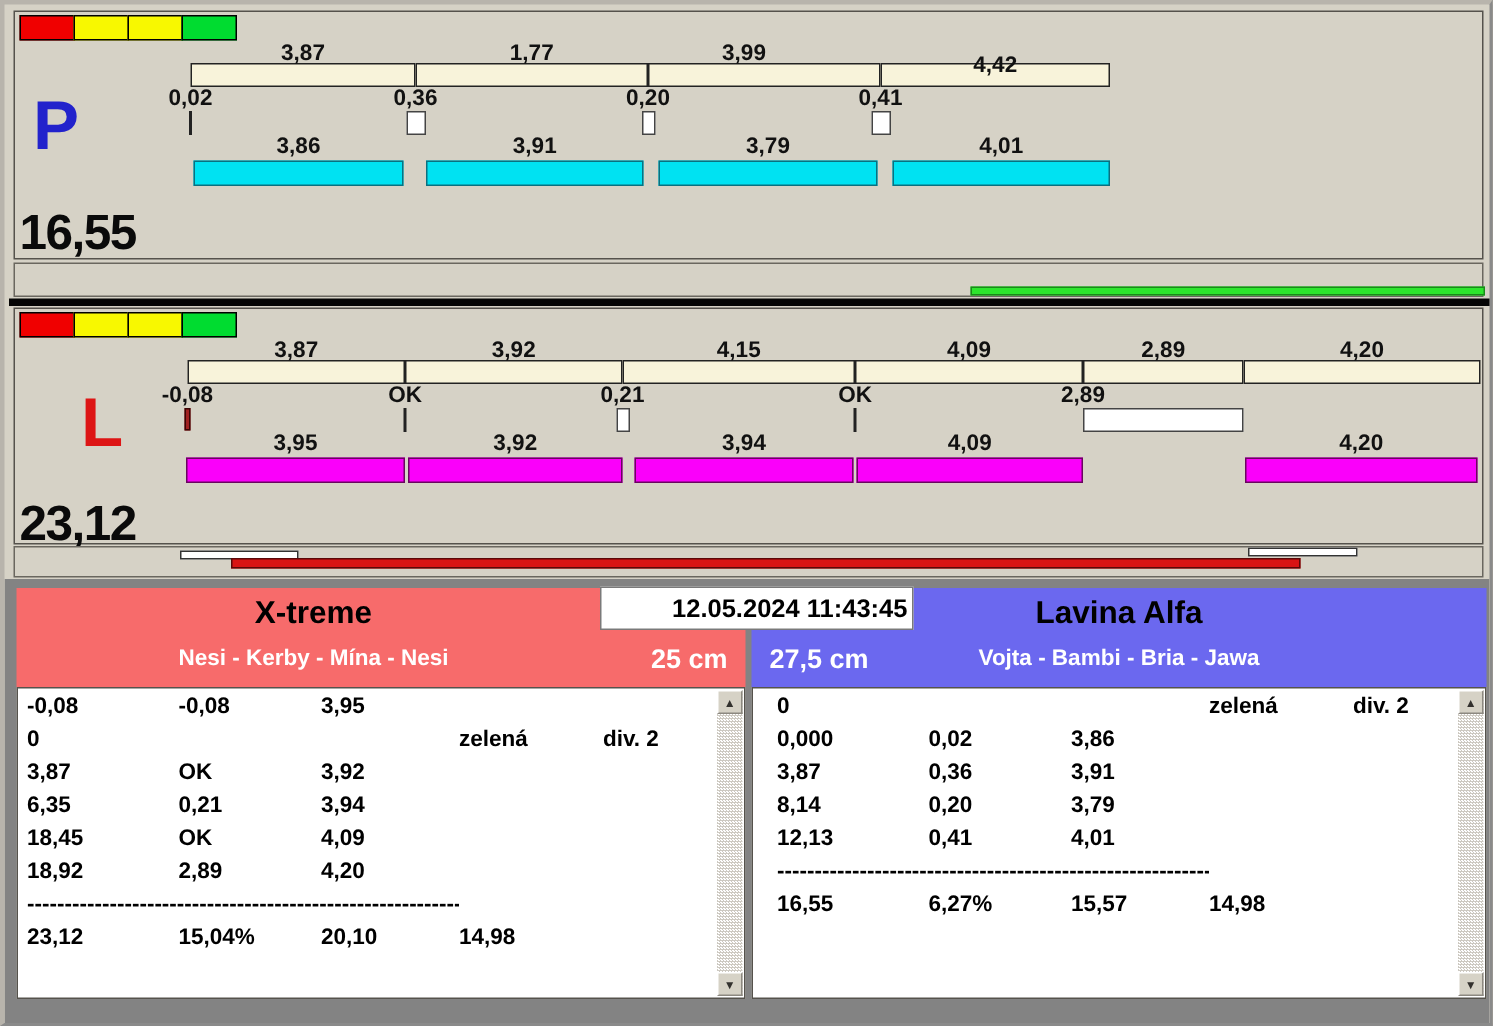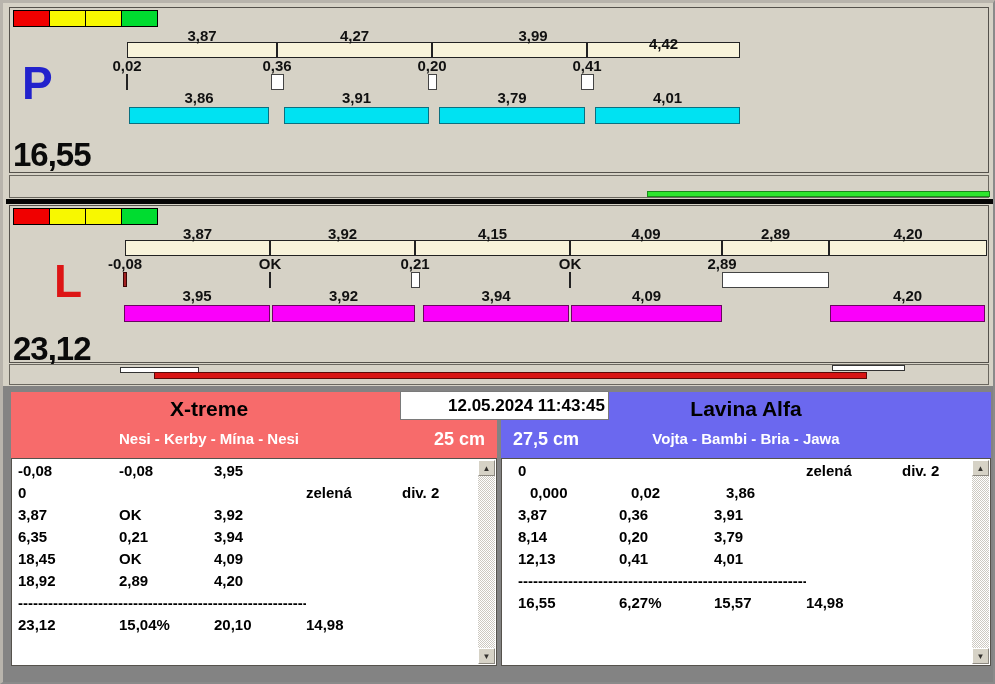--- a/index.html
+++ b/index.html
@@ -55,23 +55,23 @@
     <div class="lights">
         <div class="light" style="background: rgb(240, 0, 0);"></div>
         <div class="light" style="background: rgb(248, 248, 0);"></div>
         <div class="light" style="background: rgb(248, 248, 0);"></div>
         <div class="light" style="background: rgb(0, 220, 48);"></div>
       </div>
     <div class="bars">
         <div class="split-seg" style="left: 117px; width: 150px;"></div>
         <div class="lbl" style="left: 192px; top: 20px;">3,87</div>
         <div class="split-seg" style="left: 267px; width: 155px;"></div>
-        <div class="lbl" style="left: 344.5px; top: 20px;">4,27</div>
+        <div class="lbl" style="left: 344.5px; top: 20px;">1,77</div>
         <div class="split-seg" style="left: 422px; width: 155px;"></div>
-        <div class="lbl" style="left: 523px; top: 20px; text-align: right;">3,99</div>
+        <div class="lbl" style="left: 486px; top: 20px; text-align: right;">3,99</div>
         <div class="split-seg" style="left: 577px; width: 153px;"></div>
         <div class="lbl" style="left: 653.5px; top: 28px;">4,42</div>
         <div class="lbl" style="left: 117px; top: 50px;">0,02</div>
         <div class="mark tick-black" style="left: 116px;"></div>
         <div class="lbl" style="left: 267px; top: 50px;">0,36</div>
         <div class="mark mark-box" style="left: 260.5px; width: 13px;"></div>
         <div class="lbl" style="left: 422px; top: 50px;">0,20</div>
         <div class="mark mark-box" style="left: 417.5px; width: 9px;"></div>
         <div class="lbl" style="left: 577px; top: 50px;">0,41</div>
         <div class="mark mark-box" style="left: 570.5px; width: 13px;"></div>
@@ -220,21 +220,21 @@
   </div>
   <div class="tbl" style="left:498px;width:490px;" id="tbl-right">
     <div class="rows">
         <div class="trow" style="top: 3px; padding-left: 16px;">
           <div class="tcell" style="width: 101px;">0</div>
           <div class="tcell" style="width: 95px;"></div>
           <div class="tcell" style="width: 92px;"></div>
           <div class="tcell" style="width: 96px;">zelená</div>
           <div class="tcell" style="width: 80px;">div. 2</div>
         </div>
-        <div class="trow" style="top: 25px; padding-left: 28px;">
+        <div class="trow" style="top: 25px; padding-left: 16px;">
           <div class="tcell" style="width: 101px;">0,000</div>
           <div class="tcell" style="width: 95px;">0,02</div>
           <div class="tcell" style="width: 92px;">3,86</div>
           <div class="tcell" style="width: 96px;"></div>
           <div class="tcell" style="width: 80px;"></div>
         </div>
         <div class="trow" style="top: 47px; padding-left: 16px;">
           <div class="tcell" style="width: 101px;">3,87</div>
           <div class="tcell" style="width: 95px;">0,36</div>
           <div class="tcell" style="width: 92px;">3,91</div>

